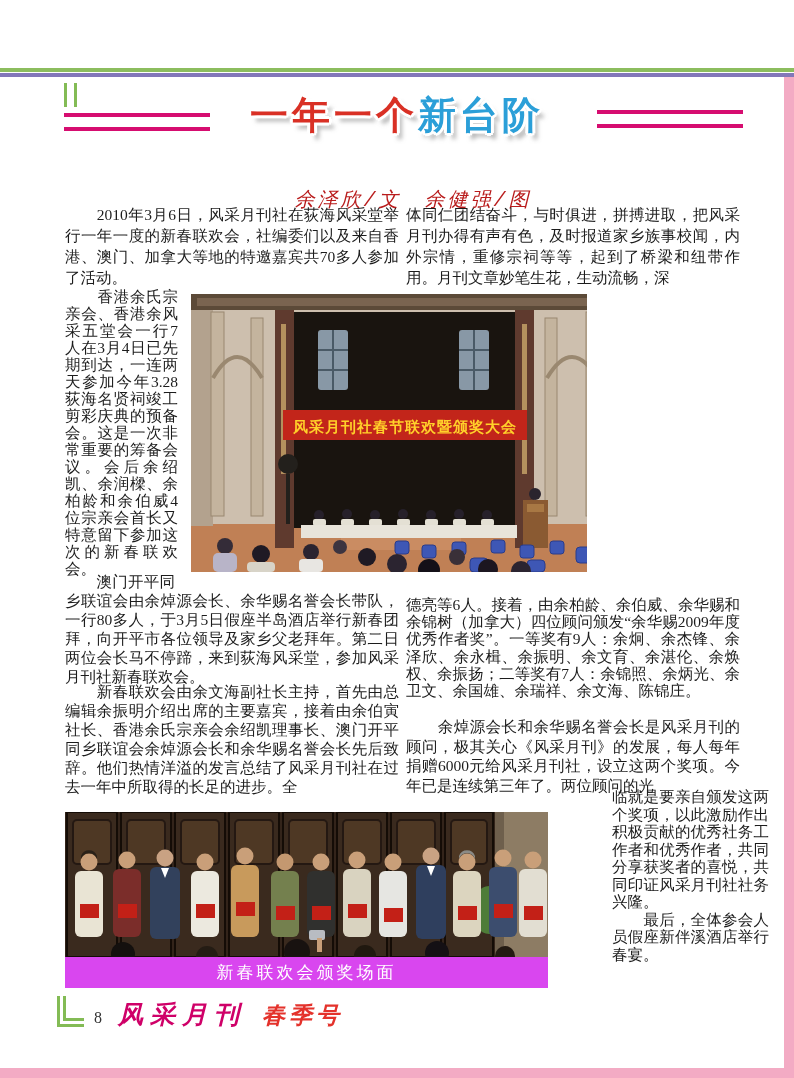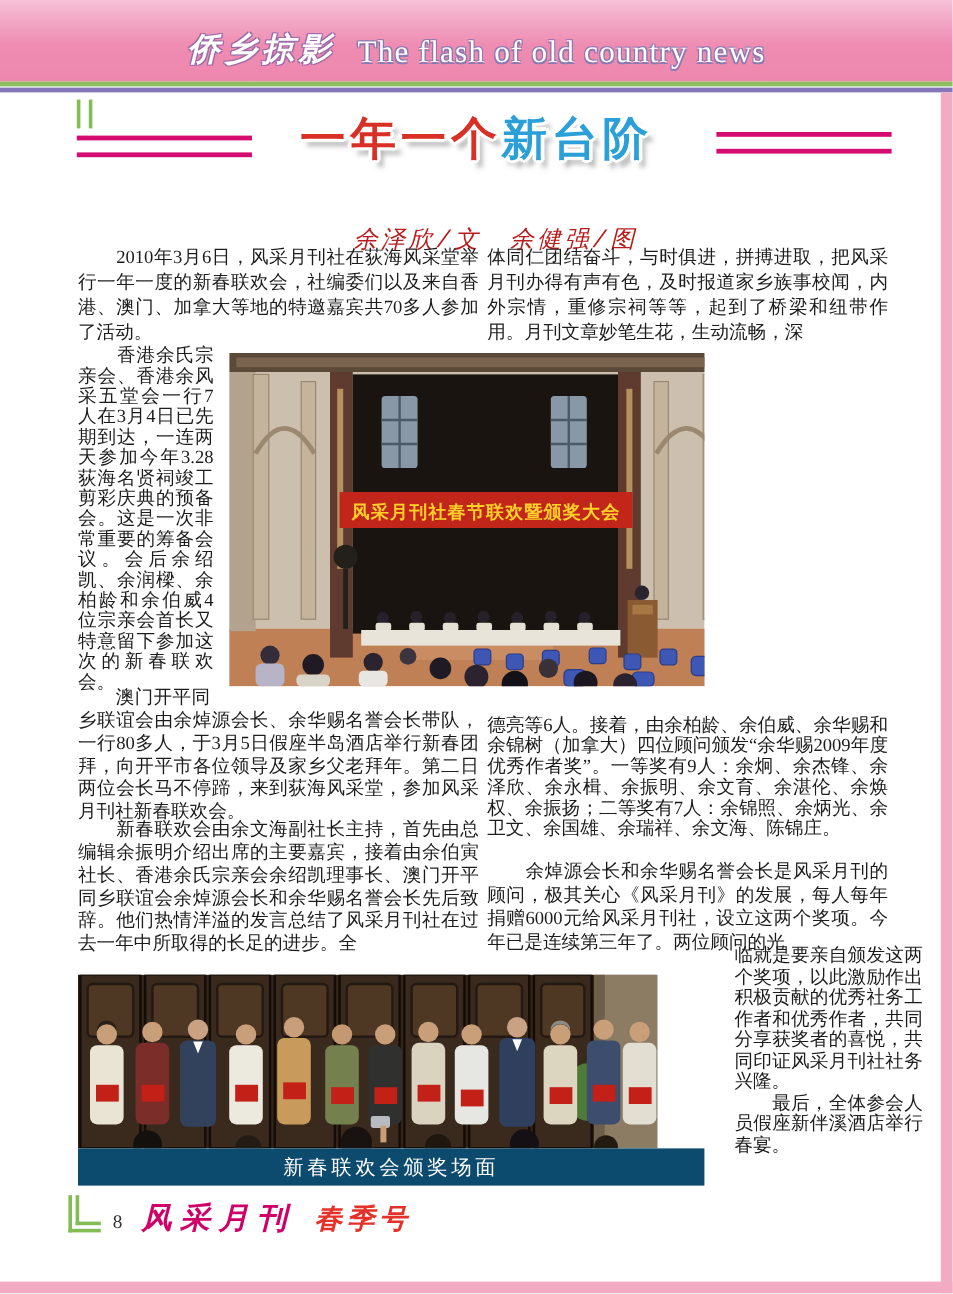--- a/index.html
+++ b/index.html
@@ -55,45 +55,41 @@
   #p8{left:406px;top:717px;width:334px;line-height:19.5px;}
   #p9{left:612px;top:788px;width:157px;line-height:17.5px;}
 
   
   .photo1{position:absolute;left:191px;top:294px;width:396px;height:278px;overflow:hidden;}
   .photo1 svg,.photo2 svg{display:block;}
   .cap1{position:absolute;left:39px;top:240px;width:192px;height:28px;background:rgba(206,62,66,.88);
     color:#fff;font-size:16px;line-height:28px;letter-spacing:2px;padding-left:9px;box-sizing:border-box;
     font-family:"Liberation Sans","DejaVu Sans",sans-serif;}
   .photo2{position:absolute;left:65px;top:812px;width:483px;height:145px;overflow:hidden;}
-  .cap2{position:absolute;left:65px;top:957px;width:522px;height:31px;background:#0c4a6e;
+  .cap2{position:absolute;left:65px;top:957px;width:483px;height:31px;background:#d946ef;
     color:#fff;font-size:17px;line-height:31px;letter-spacing:3px;text-align:center;
     font-family:"Liberation Sans","DejaVu Sans",sans-serif;}
 
   
   .cb-outer{position:absolute;left:57px;top:996px;width:24px;height:28px;
     border-left:3px solid #83bb55;border-bottom:3px solid #83bb55;}
   .cb-inner{position:absolute;left:63px;top:996px;width:18px;height:22px;
     border-left:3px solid #83bb55;border-bottom:3px solid #83bb55;}
   .footer-row{position:absolute;left:94px;top:998px;display:flex;align-items:baseline;gap:16px;}
   .pgnum{font-size:16px;color:#333;font-family:"Liberation Serif",serif;}
   .mag{font-size:25px;font-weight:bold;font-style:italic;color:#cf0068;letter-spacing:7px;
     font-family:"DejaVu Serif",serif;}
   .issue{font-size:23px;font-weight:bold;font-style:italic;color:#e4322b;letter-spacing:4px;
     font-family:"DejaVu Serif",serif;}
 </style>
 </head>
 <body>
 
 <div class="page">
 
-  <div class="header-band">
-    <span class="hdr-cn">侨乡掠影</span>
-    <span class="hdr-en">The flash of old country news</span>
-  </div>
   <div class="rule-green"></div>
   <div class="rule-purple"></div>
   <div class="edge-right"></div>
   <div class="edge-bottom"></div>
   <div class="corner-top"></div>
 
   <div class="trule trL1"></div>
   <div class="trule trL2"></div>
   <div class="trule trR1"></div>
   <div class="trule trR2"></div>

